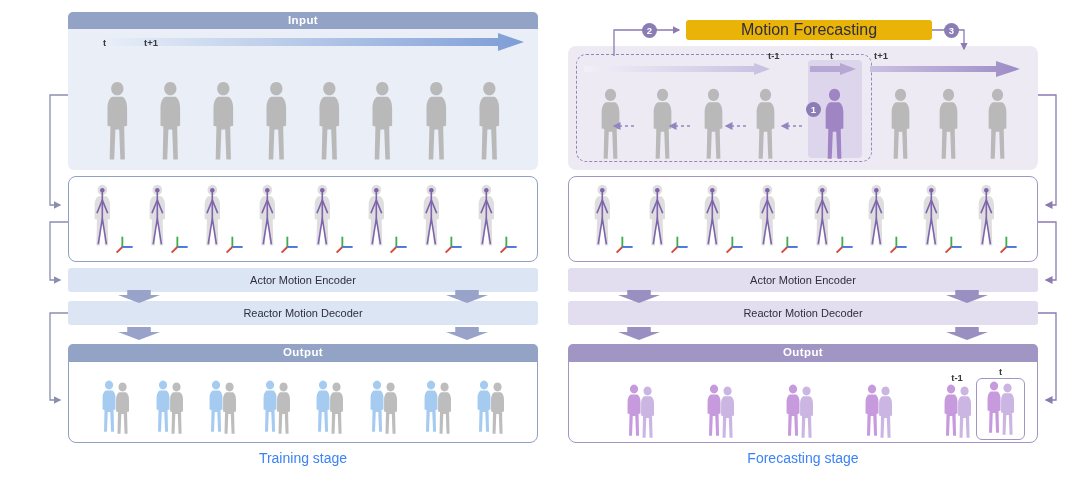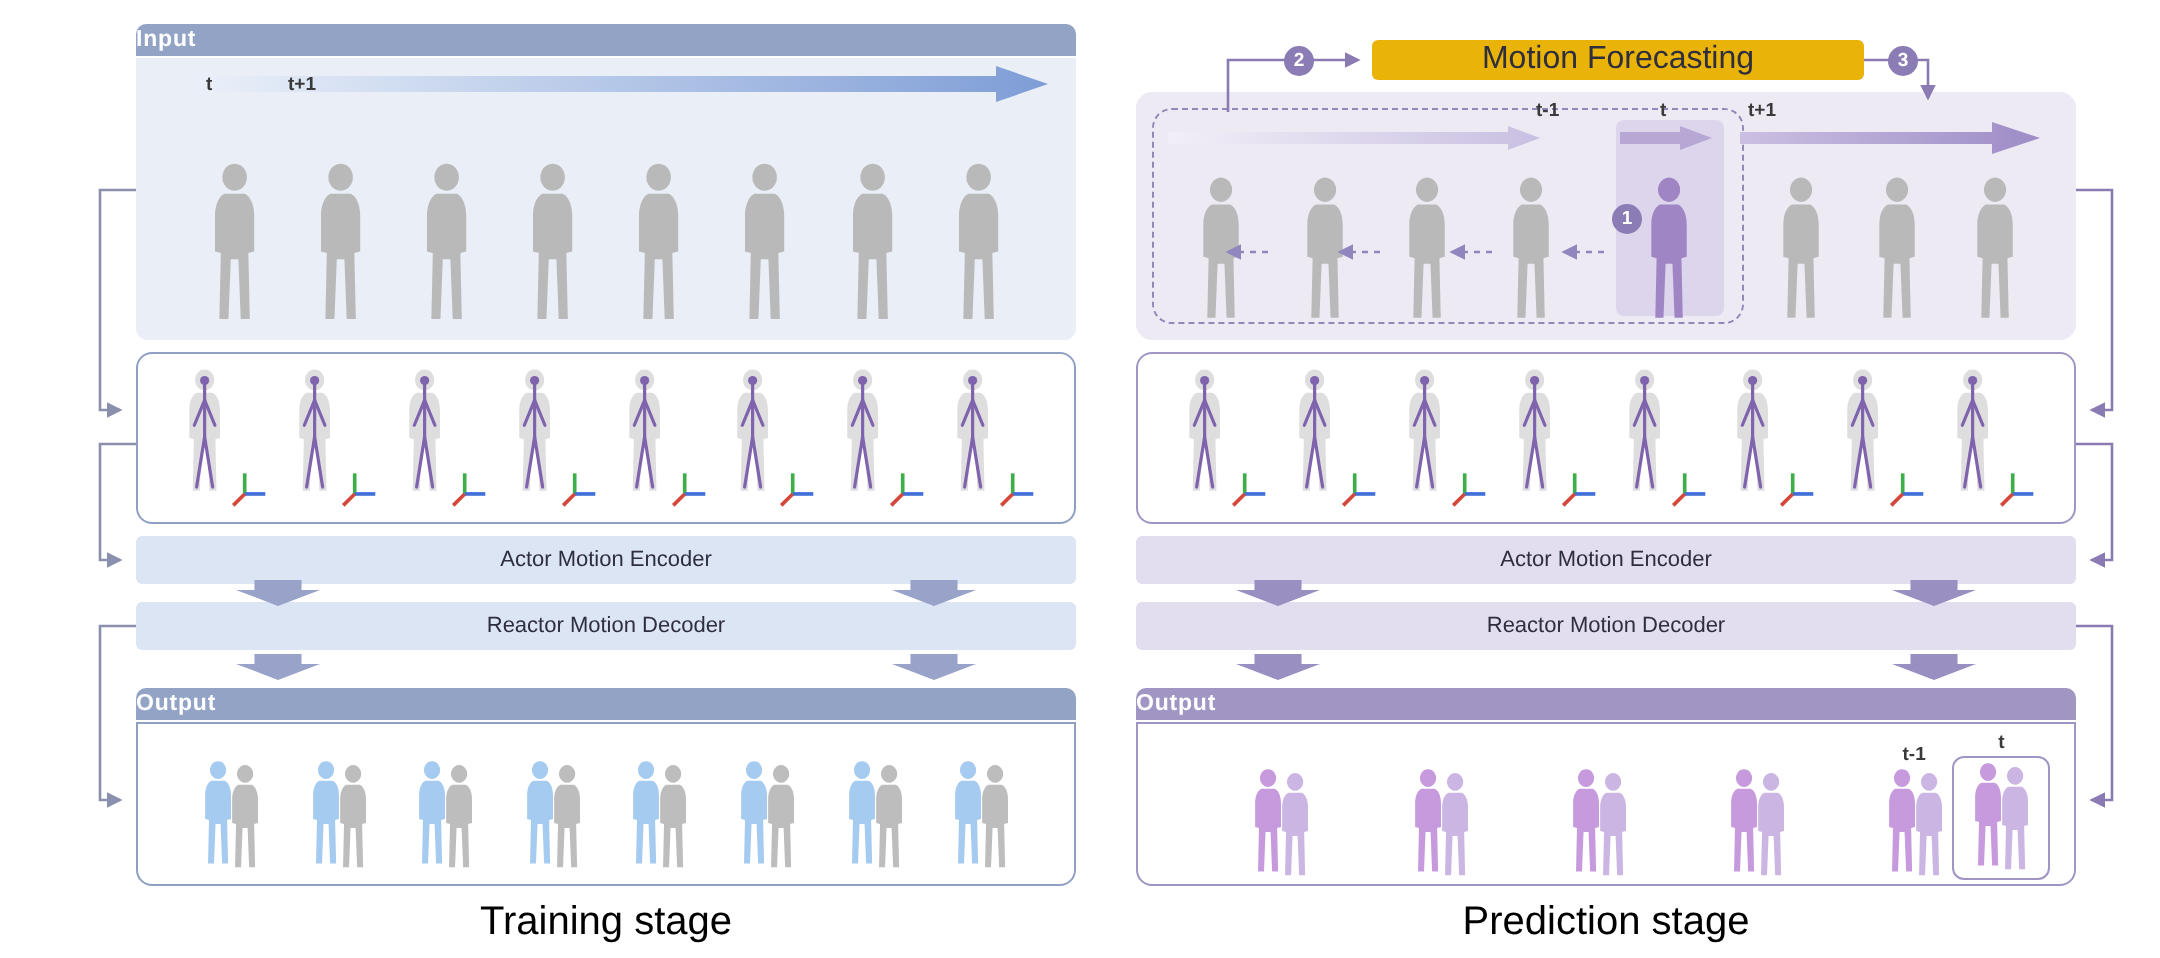--- a/index.html
+++ b/index.html
@@ -1,39 +1,39 @@
 <!DOCTYPE html>
 <html><head>
 <meta charset="utf-8">
 <style>
   *{margin:0;padding:0;box-sizing:border-box}
   html,body{background:#ffffff}
   #canvas{position:relative;width:1080px;height:479px;background:#ffffff;
           font-family:"Liberation Sans",sans-serif;overflow:hidden}
 
-  .hdr{position:absolute;height:16px;line-height:17px;color:#fff;
+  .hdr{position:absolute;height:26px;line-height:17px;text-align:center;color:#fff;
        font-size:11.5px;font-weight:bold;letter-spacing:.4px;border-radius:5px 5px 0 0}
   .hdr.blue{background:#92a3c6}
   .hdr.purple{background:#a195c4}
 
   .panel{position:absolute}
   .panel.blue{background:#e9eef7;border-radius:0 0 6px 6px}
   .panel.purple{background:#edeaf4;border-radius:8px}
 
   .box{position:absolute;background:#fff;border-radius:8px}
   .box.blue{border:1.2px solid #8fa0c3}
   .box.purple{border:1.2px solid #a195c4}
 
   .bar{position:absolute;height:24px;line-height:24px;text-align:center;font-size:11px;
        color:#2e2e3e;border-radius:3px}
   .bar.blue{background:#dbe5f4}
   .bar.purple{background:#e2ddef}
   .bar.fc{height:20px;line-height:20px;background:#eab308;color:#2e2e3e;font-size:16px;border-radius:3px}
 
-  .caption{position:absolute;text-align:center;font-size:20px;color:#000000}
+  .caption{position:absolute;text-align:center;font-size:14px;color:#3b82f6}
 
   .figrow{position:absolute;display:flex;justify-content:space-evenly;align-items:flex-end}
   svg.fig{height:100%;width:auto;display:block}
   svg.pair{height:56px;width:auto;display:block}
 
   .tick{position:absolute;font-size:9.5px;font-weight:bold;color:#3a3a3a;z-index:3}
   .badge{position:absolute;width:15px;height:15px;border-radius:50%;background:#8b7cb5;color:#fff;
          font-size:9.5px;font-weight:bold;text-align:center;line-height:15px;z-index:6}
   .dashedbox{position:absolute;border:1.2px dashed #9187bb;border-radius:10px;z-index:1}
   .hlrect{position:absolute;background:#cfc3e3;opacity:.55;border-radius:4px;z-index:1}
@@ -551,21 +551,21 @@
   <svg class="pair" viewBox="0 0 40 58">
     <use href="#person-path" fill="#cbb6e3" transform="translate(15,2)"></use>
     <use href="#person-path" fill="#c79ade" transform="translate(26,0) scale(-1,1)"></use>
   </svg>
 </span>
         </span>
       </span>
     </div>
   </div>
 
-  <div class="caption" style="left:568px;top:450px;width:470px">Prediction stage</div>
+  <div class="caption" style="left:568px;top:450px;width:470px">Forecasting stage</div>
 
   <svg class="overlay" width="1080" height="479" viewBox="0 0 1080 479">
     <g stroke="#8a8fae" stroke-width="1.3" fill="none">
       <path d="M68,95 H50 V205 H60" marker-end="url(#mA)"></path>
       <path d="M68,222 H50 V280 H60" marker-end="url(#mA)"></path>
       <path d="M68,313 H50 V400 H60" marker-end="url(#mA)"></path>
     </g>
     <g stroke="#8a7bb2" stroke-width="1.3" fill="none">
       <path d="M1038,95 H1056 V205 H1046" marker-end="url(#mP)"></path>
       <path d="M1038,222 H1056 V280 H1046" marker-end="url(#mP)"></path>

